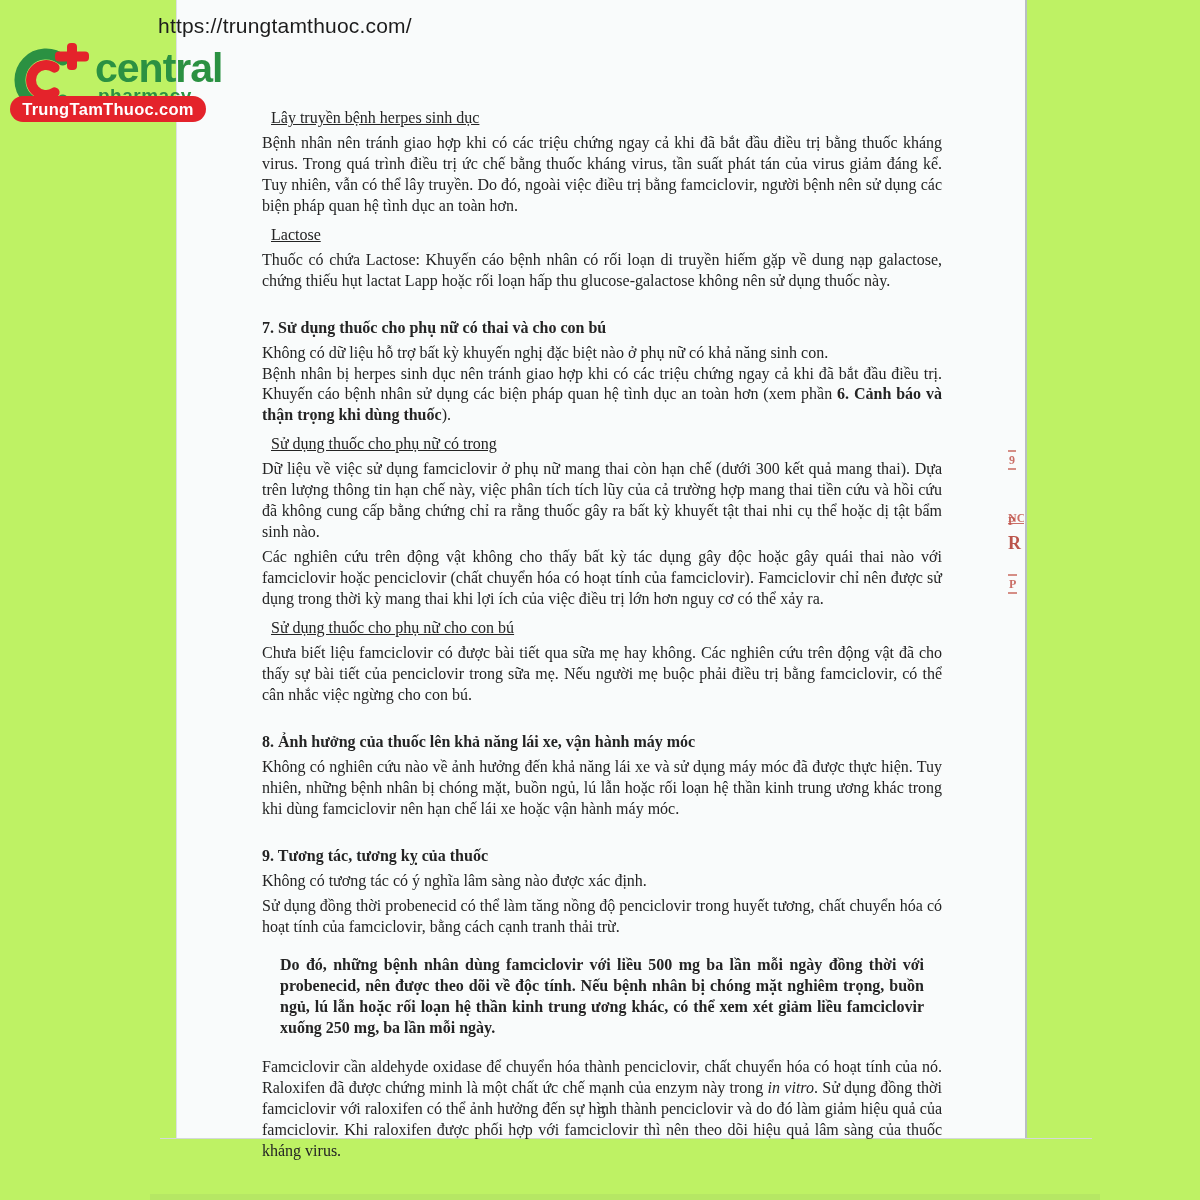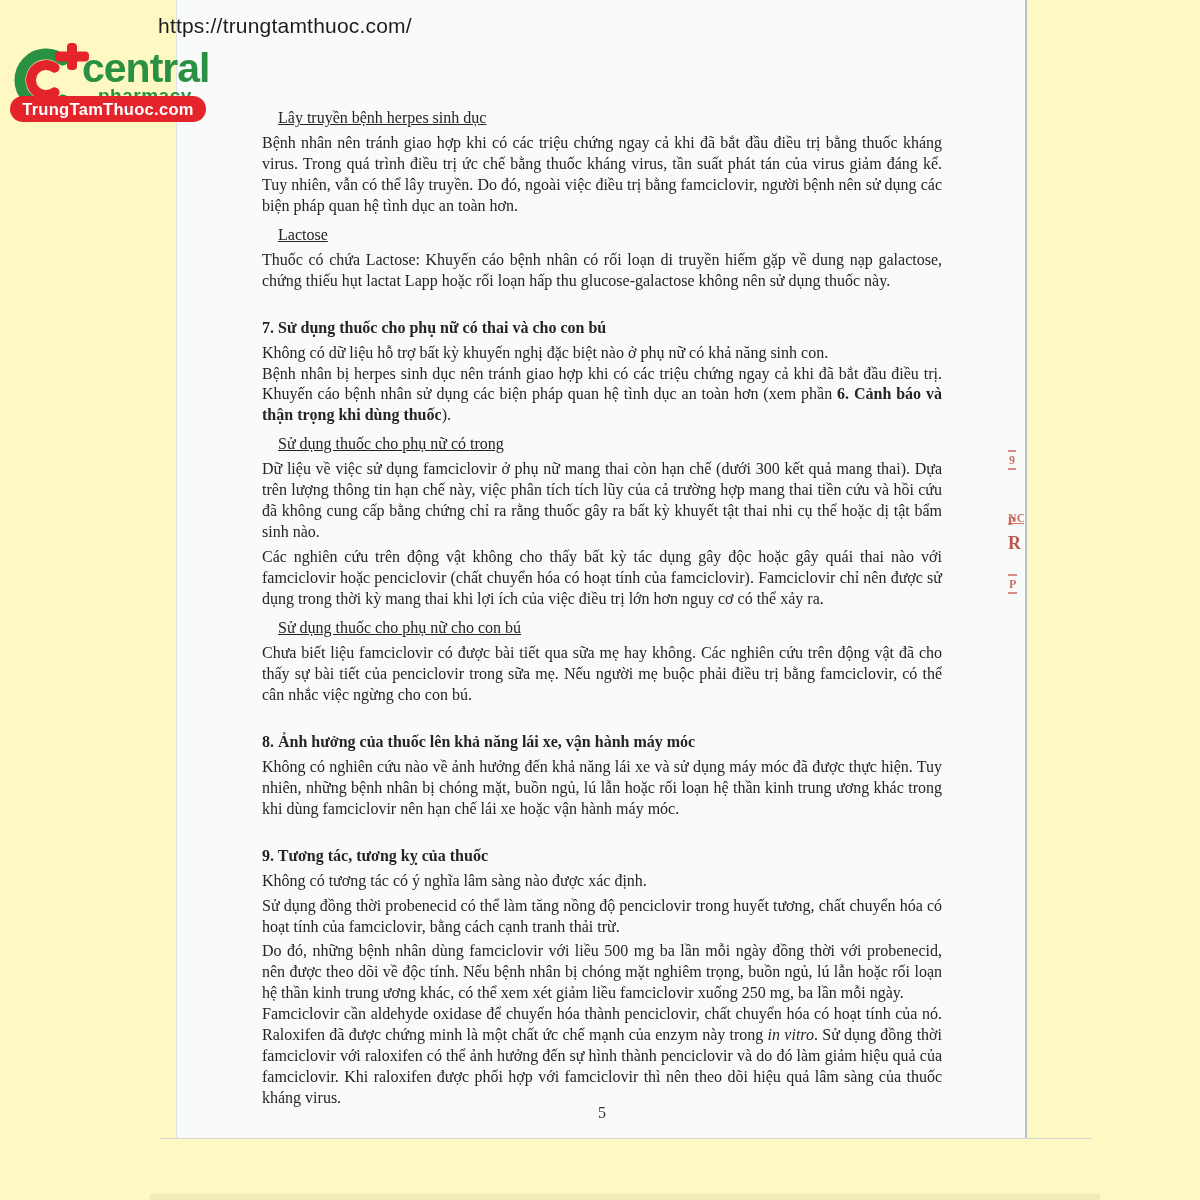--- a/index.html
+++ b/index.html
@@ -1,42 +1,42 @@
 <!DOCTYPE html>
 <html><head>
 <meta charset="utf-8">
 <style>
   html,body{margin:0;padding:0;background:#ffffff;}
-  .canvas{position:relative;width:1200px;height:1200px;background:#fef9c3;overflow:hidden;
+  .canvas{position:relative;width:1200px;height:1200px;background:#bef264;overflow:hidden;
           font-family:"Liberation Serif", serif;}
   
   .scan-page{position:absolute;left:176px;top:0;width:848px;height:1138px;
              background:#f9fbfb;border-right:2px solid #b9bfc3;border-left:1px solid #dde1e3;}
   .page-bottom-line{position:absolute;left:160px;top:1138px;width:932px;height:0;
                     border-top:1px solid #d4d8da;}
   .bottom-smudge{position:absolute;left:150px;top:1194px;width:950px;height:6px;
                  background:rgba(90,100,105,0.08);}
   
   .url{position:absolute;left:158px;top:14px;font-family:"Liberation Sans",sans-serif;
        font-size:21px;color:#1c1c1c;letter-spacing:0.2px;}
   .logo{position:absolute;left:10px;top:40px;width:215px;height:105px;}
   .logo-mark{position:absolute;left:3px;top:3px;width:80px;height:70px;}
-  .brand-name{position:absolute;left:72px;top:8px;font-family:"Liberation Sans",sans-serif;
+  .brand-name{position:absolute;left:85px;top:8px;font-family:"Liberation Sans",sans-serif;
               font-weight:700;font-size:41px;color:#2b9142;letter-spacing:-1px;line-height:1;}
   .brand-sub{position:absolute;left:88px;top:46px;font-family:Liberation Sans, sans-serif;
              font-weight:700;font-size:19px;color:#2b9142;letter-spacing:0.5px;line-height:1;}
   .badge{position:absolute;left:0px;top:56px;width:196px;height:26px;background:#e4232b;
          border-radius:14px;color:#ffffff;font-family:"Liberation Sans",sans-serif;
          font-weight:700;font-size:16.5px;line-height:26px;text-align:center;letter-spacing:0.3px;}
   
   .doc{position:absolute;left:262px;top:100px;width:680px;color:#242424;
        font-size:16px;line-height:1.31;}
   .doc .blk{margin:4px 0;}
   .doc .para{text-align:justify;}
-  .doc .h-underline{text-decoration:underline;margin:8px 16px 2px;}
+  .doc .h-underline{text-decoration:underline;margin:8px 9px 2px;}
   .doc .h-bold{font-weight:700;margin:26px 0 3px;}
   .doc .rb{font-weight:700;}
   .doc .ri{font-style:italic;}
   
   .page-number{position:absolute;left:262px;top:1104px;width:680px;text-align:center;
                font-size:16px;color:#333333;}
   
   .edge-marks{position:absolute;left:1002px;top:0;width:22px;height:1138px;overflow:hidden;}
   .edge-mark{position:absolute;left:6px;font-family:"Liberation Serif",serif;
              color:#c2564d;opacity:0.85;font-weight:700;font-size:12px;line-height:1;}
@@ -76,21 +76,21 @@
       <div class="blk h-underline"><span>Sử dụng thuốc cho phụ nữ có trong</span></div>
       <div class="blk para"><span>Dữ liệu về việc sử dụng famciclovir ở phụ nữ mang thai còn hạn chế (dưới 300 kết quả mang thai). Dựa trên lượng thông tin hạn chế này, việc phân tích tích lũy của cả trường hợp mang thai tiền cứu và hồi cứu đã không cung cấp bằng chứng chỉ ra rằng thuốc gây ra bất kỳ khuyết tật thai nhi cụ thể hoặc dị tật bẩm sinh nào.</span></div>
       <div class="blk para"><span>Các nghiên cứu trên động vật không cho thấy bất kỳ tác dụng gây độc hoặc gây quái thai nào với famciclovir hoặc penciclovir (chất chuyển hóa có hoạt tính của famciclovir). Famciclovir chỉ nên được sử dụng trong thời kỳ mang thai khi lợi ích của việc điều trị lớn hơn nguy cơ có thể xảy ra.</span></div>
       <div class="blk h-underline"><span>Sử dụng thuốc cho phụ nữ cho con bú</span></div>
       <div class="blk para"><span>Chưa biết liệu famciclovir có được bài tiết qua sữa mẹ hay không. Các nghiên cứu trên động vật đã cho thấy sự bài tiết của penciclovir trong sữa mẹ. Nếu người mẹ buộc phải điều trị bằng famciclovir, có thể cân nhắc việc ngừng cho con bú.</span></div>
       <div class="blk h-bold"><span>8. Ảnh hưởng của thuốc lên khả năng lái xe, vận hành máy móc</span></div>
       <div class="blk para"><span>Không có nghiên cứu nào về ảnh hưởng đến khả năng lái xe và sử dụng máy móc đã được thực hiện. Tuy nhiên, những bệnh nhân bị chóng mặt, buồn ngủ, lú lẫn hoặc rối loạn hệ thần kinh trung ương khác trong khi dùng famciclovir nên hạn chế lái xe hoặc vận hành máy móc.</span></div>
       <div class="blk h-bold"><span>9. Tương tác, tương kỵ của thuốc</span></div>
       <div class="blk para"><span>Không có tương tác có ý nghĩa lâm sàng nào được xác định.</span></div>
       <div class="blk para"><span>Sử dụng đồng thời probenecid có thể làm tăng nồng độ penciclovir trong huyết tương, chất chuyển hóa có hoạt tính của famciclovir, bằng cách cạnh tranh thải trừ.</span></div>
-      <div class="blk para" style="margin: 0px;"><span>Do đó, những bệnh nhân dùng famciclovir với liều 500 mg ba lần mỗi ngày đồng thời với probenecid, nên được theo dõi về độc tính. Nếu bệnh nhân bị chóng mặt nghiêm trọng, buồn ngủ, lú lẫn hoặc rối loạn hệ thần kinh trung ương khác, có thể xem xét giảm liều famciclovir xuống 250 mg, ba lần mỗi ngày.</span></div>
+      <div class="blk para" style="margin: 18px; font-weight: bold;"><span>Do đó, những bệnh nhân dùng famciclovir với liều 500 mg ba lần mỗi ngày đồng thời với probenecid, nên được theo dõi về độc tính. Nếu bệnh nhân bị chóng mặt nghiêm trọng, buồn ngủ, lú lẫn hoặc rối loạn hệ thần kinh trung ương khác, có thể xem xét giảm liều famciclovir xuống 250 mg, ba lần mỗi ngày.</span></div>
       <div class="blk para" style="margin: 0px;"><span>Famciclovir cần aldehyde oxidase để chuyển hóa thành penciclovir, chất chuyển hóa có hoạt tính của nó. Raloxifen đã được chứng minh là một chất ức chế mạnh của enzym này trong </span><span class="ri">in vitro</span><span>. Sử dụng đồng thời famciclovir với raloxifen có thể ảnh hưởng đến sự hình thành penciclovir và do đó làm giảm hiệu quả của famciclovir. Khi raloxifen được phối hợp với famciclovir thì nên theo dõi hiệu quả lâm sàng của thuốc kháng virus.</span></div>
     </div>
 
   <div class="edge-marks">
       <div class="edge-mark lines" style="top: 450px;">9</div>
       <div class="edge-mark" style="top: 512px; text-decoration: underline;">NC</div>
       <div class="edge-mark" style="top: 515px;">P</div>
       <div class="edge-mark big" style="top: 534px;">R</div>
       <div class="edge-mark lines" style="top: 574px;">P</div>
     </div>

